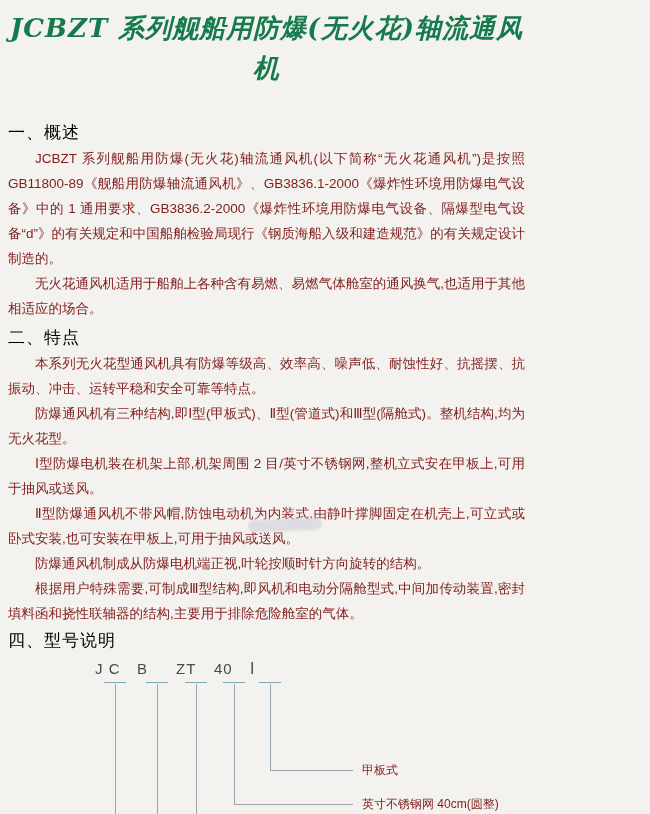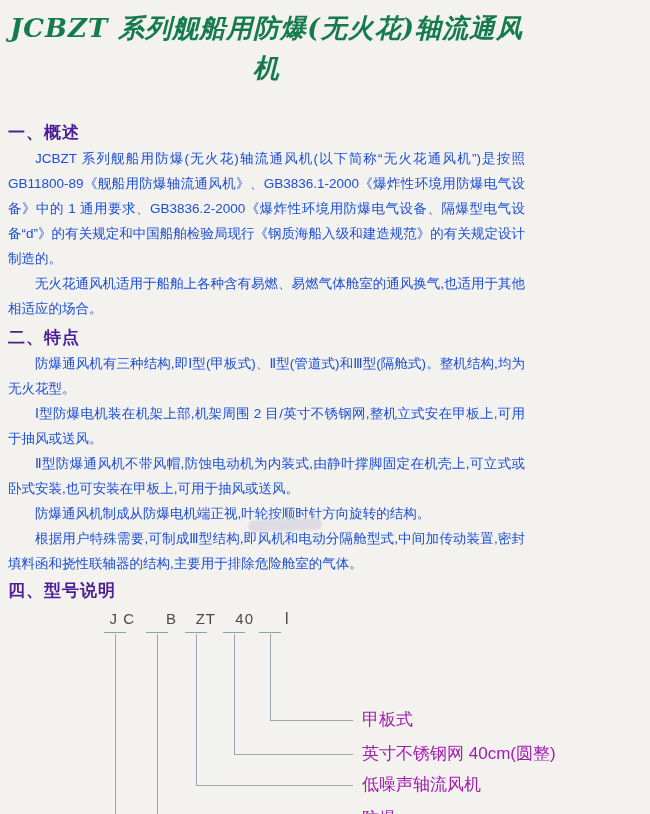--- a/index.html
+++ b/index.html
@@ -28,32 +28,32 @@
     font-weight: bold;
     font-size: 26px;
     line-height: 40px;
     color: #157a4e;
     letter-spacing: 1px;
   }
   .sec-h {
     margin: 6px 0 2px 0;
     font-size: 17px;
     line-height: 22px;
-    font-weight: bold;
-    color: #4c1d95;
+    font-weight: normal;
+    color: #000000;
     letter-spacing: 1px;
   }
   .sec-h.first { margin-top: 34px; }
   .sec-h.last  { margin-top: 4px; }
   p.body-p {
     margin: 0;
     font-size: 13.5px;
     line-height: 25px;
     text-indent: 2em;
-    color: #1d4ed8;
+    color: #7f1d1d;
     text-align: justify;
   }
   .smudge {
     position: absolute;
     left: 248px;
     top: 519px;
     width: 74px;
     height: 12px;
     background: #dcdce2;
     border-radius: 10px;
@@ -64,21 +64,21 @@
   .diagram {
     position: relative;
     margin-top: 8px;
     height: 258px;
     width: 634px;
   }
   .dcode {
     position: absolute;
     top: 0;
     width: 40px;
-    text-align: right;
+    text-align: left;
     font-size: 15px;
     line-height: 18px;
     color: #4a4a4a;
     letter-spacing: 1px;
   }
   .dunder {
     position: absolute;
     top: 22px;
     width: 22px;
     height: 0;
@@ -91,38 +91,39 @@
     border-left: 1px solid #9aa6ae;
   }
   .dhline {
     position: absolute;
     height: 0;
     border-top: 1px solid #9aa6ae;
   }
   .dlabel {
     position: absolute;
     left: 354px;
-    font-size: 17px;
+    font-size: 12px;
     line-height: 18px;
-    color: #a21caf;
+    color: #7f1d1d;
     white-space: nowrap;
   }
 </style>
 </head>
 <body>
 
 <div class="page">
 
   <h1 class="doc-title">JCBZT 系列舰船用防爆(无火花)轴流通风机</h1>
 
   <h2 class="sec-h first">一、概述</h2>
   <p class="body-p">JCBZT 系列舰船用防爆(无火花)轴流通风机(以下简称“无火花通风机”)是按照 GB11800-89《舰船用防爆轴流通风机》、GB3836.1-2000《爆炸性环境用防爆电气设备》中的 1 通用要求、GB3836.2-2000《爆炸性环境用防爆电气设备、隔爆型电气设备“d”》的有关规定和中国船舶检验局现行《钢质海船入级和建造规范》的有关规定设计制造的。</p>
   <p class="body-p">无火花通风机适用于船舶上各种含有易燃、易燃气体舱室的通风换气,也适用于其他相适应的场合。</p>
 
   <h2 class="sec-h">二、特点</h2>
+  <p class="body-p">本系列无火花型通风机具有防爆等级高、效率高、噪声低、耐蚀性好、抗摇摆、抗振动、冲击、运转平稳和安全可靠等特点。</p>
 
   <p class="body-p">防爆通风机有三种结构,即Ⅰ型(甲板式)、Ⅱ型(管道式)和Ⅲ型(隔舱式)。整机结构,均为无火花型。</p>
   <p class="body-p">Ⅰ型防爆电机装在机架上部,机架周围 2 目/英寸不锈钢网,整机立式安在甲板上,可用于抽风或送风。</p>
   <p class="body-p">Ⅱ型防爆通风机不带风帽,防蚀电动机为内装式,由静叶撑脚固定在机壳上,可立式或卧式安装,也可安装在甲板上,可用于抽风或送风。</p>
   <p class="body-p">防爆通风机制成从防爆电机端正视,叶轮按顺时针方向旋转的结构。</p>
   <p class="body-p">根据用户特殊需要,可制成Ⅲ型结构,即风机和电动分隔舱型式,中间加传动装置,密封填料函和挠性联轴器的结构,主要用于排除危险舱室的气体。</p>
 
   <h2 class="sec-h last">四、型号说明</h2>
 
   <div class="smudge"></div>

